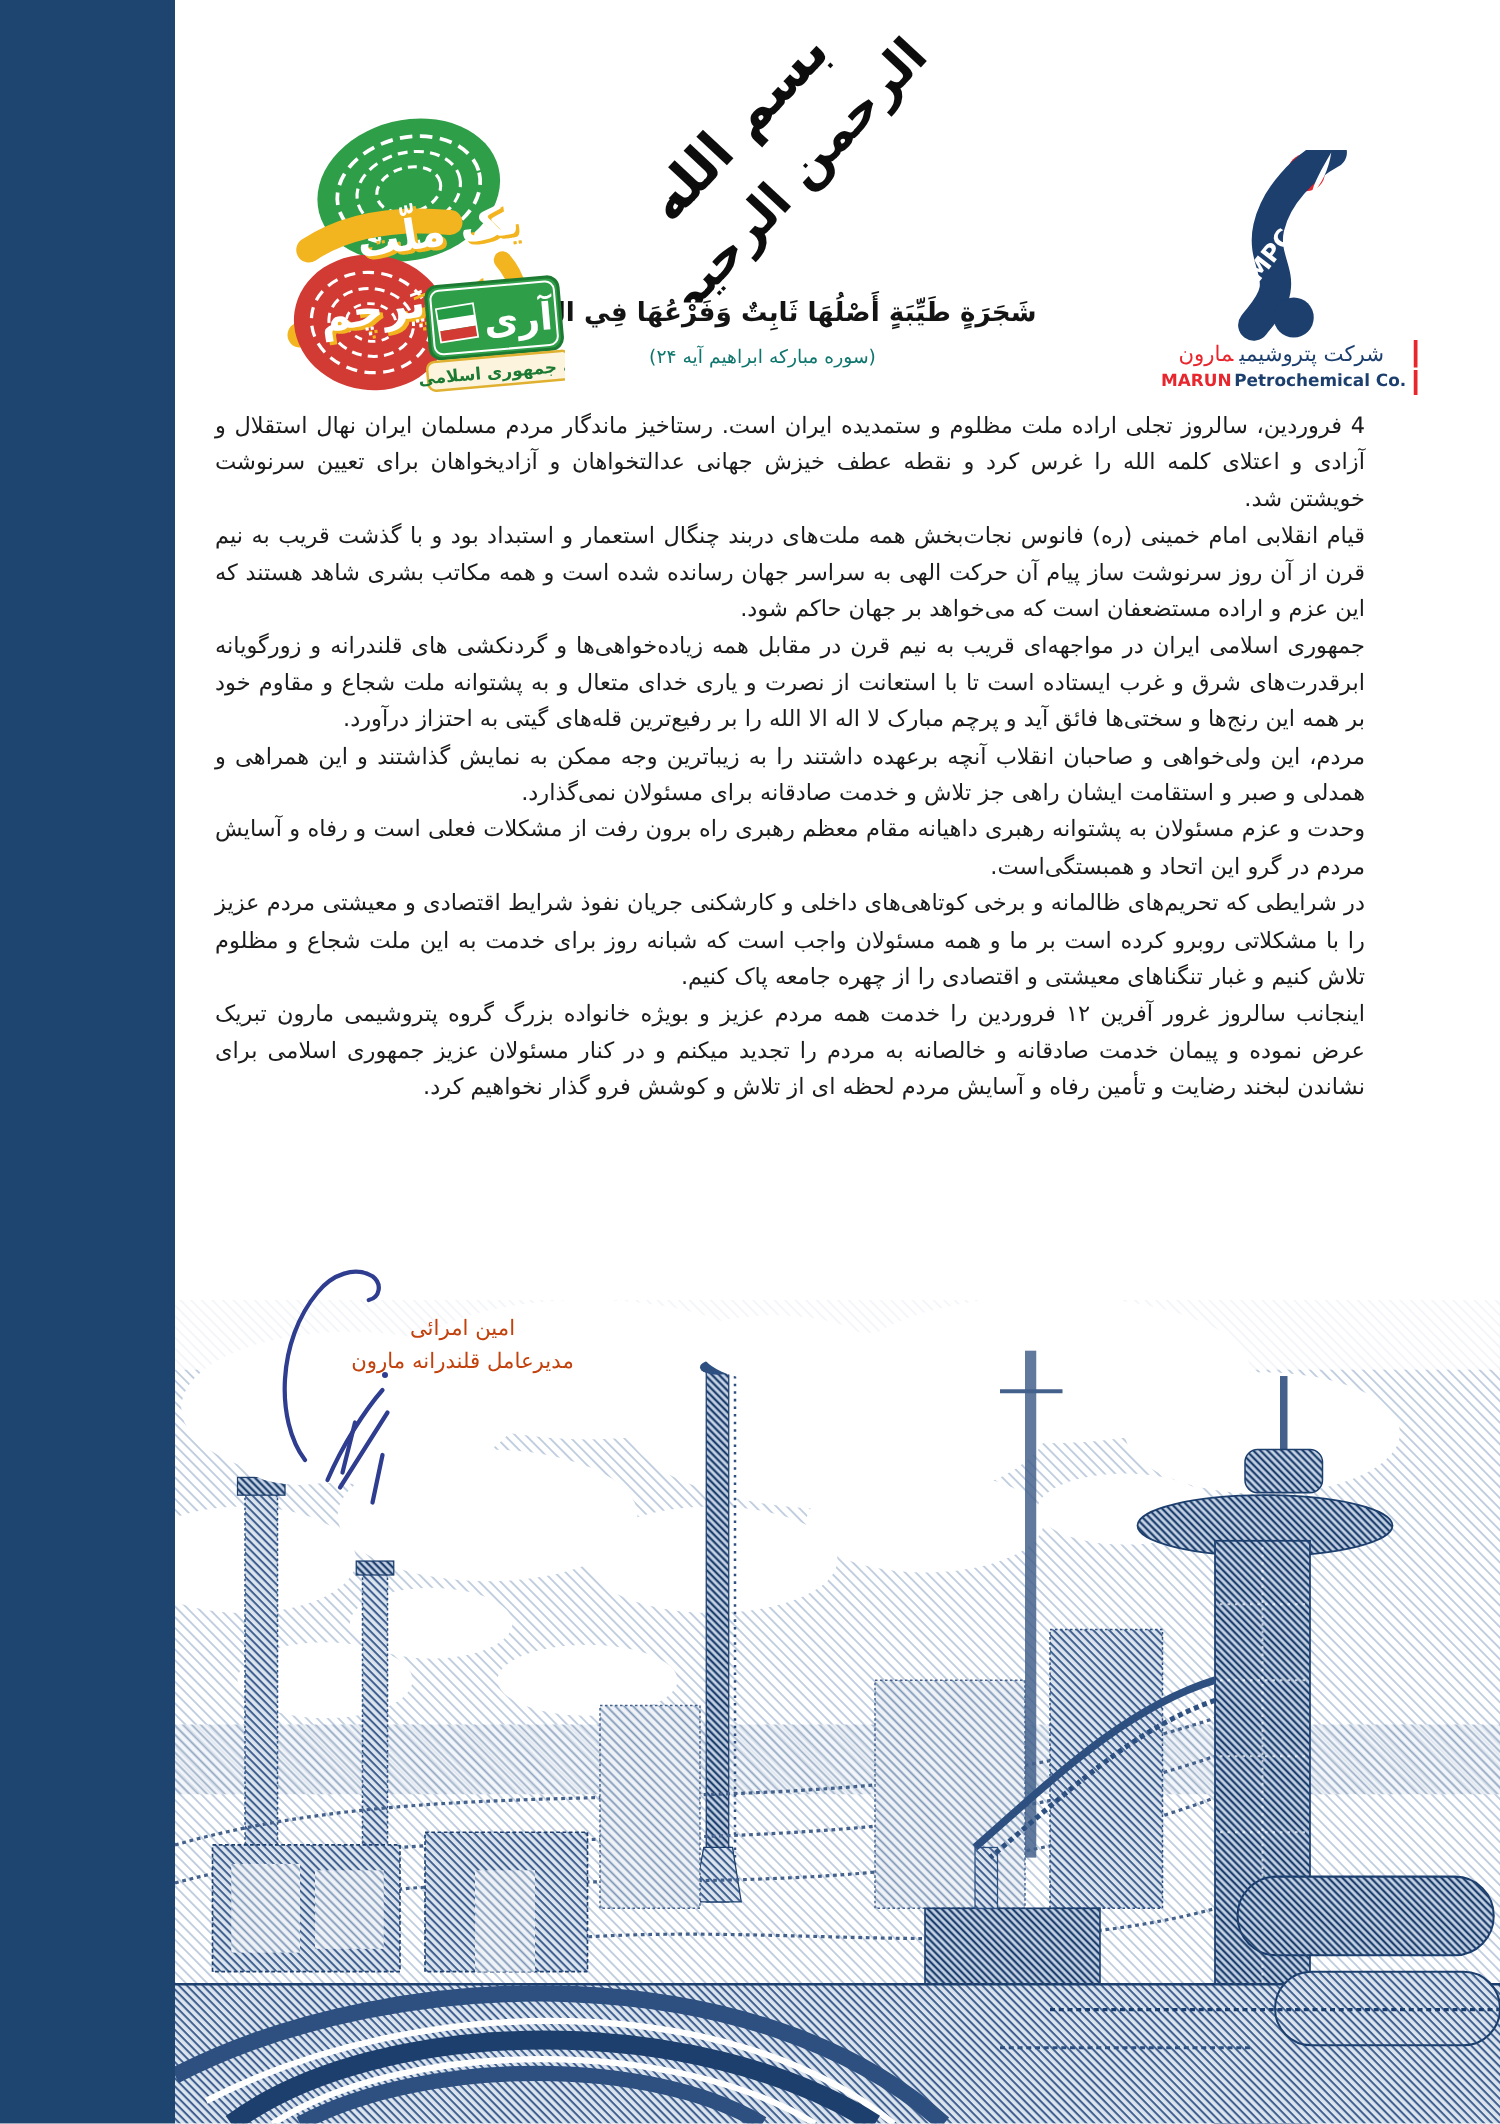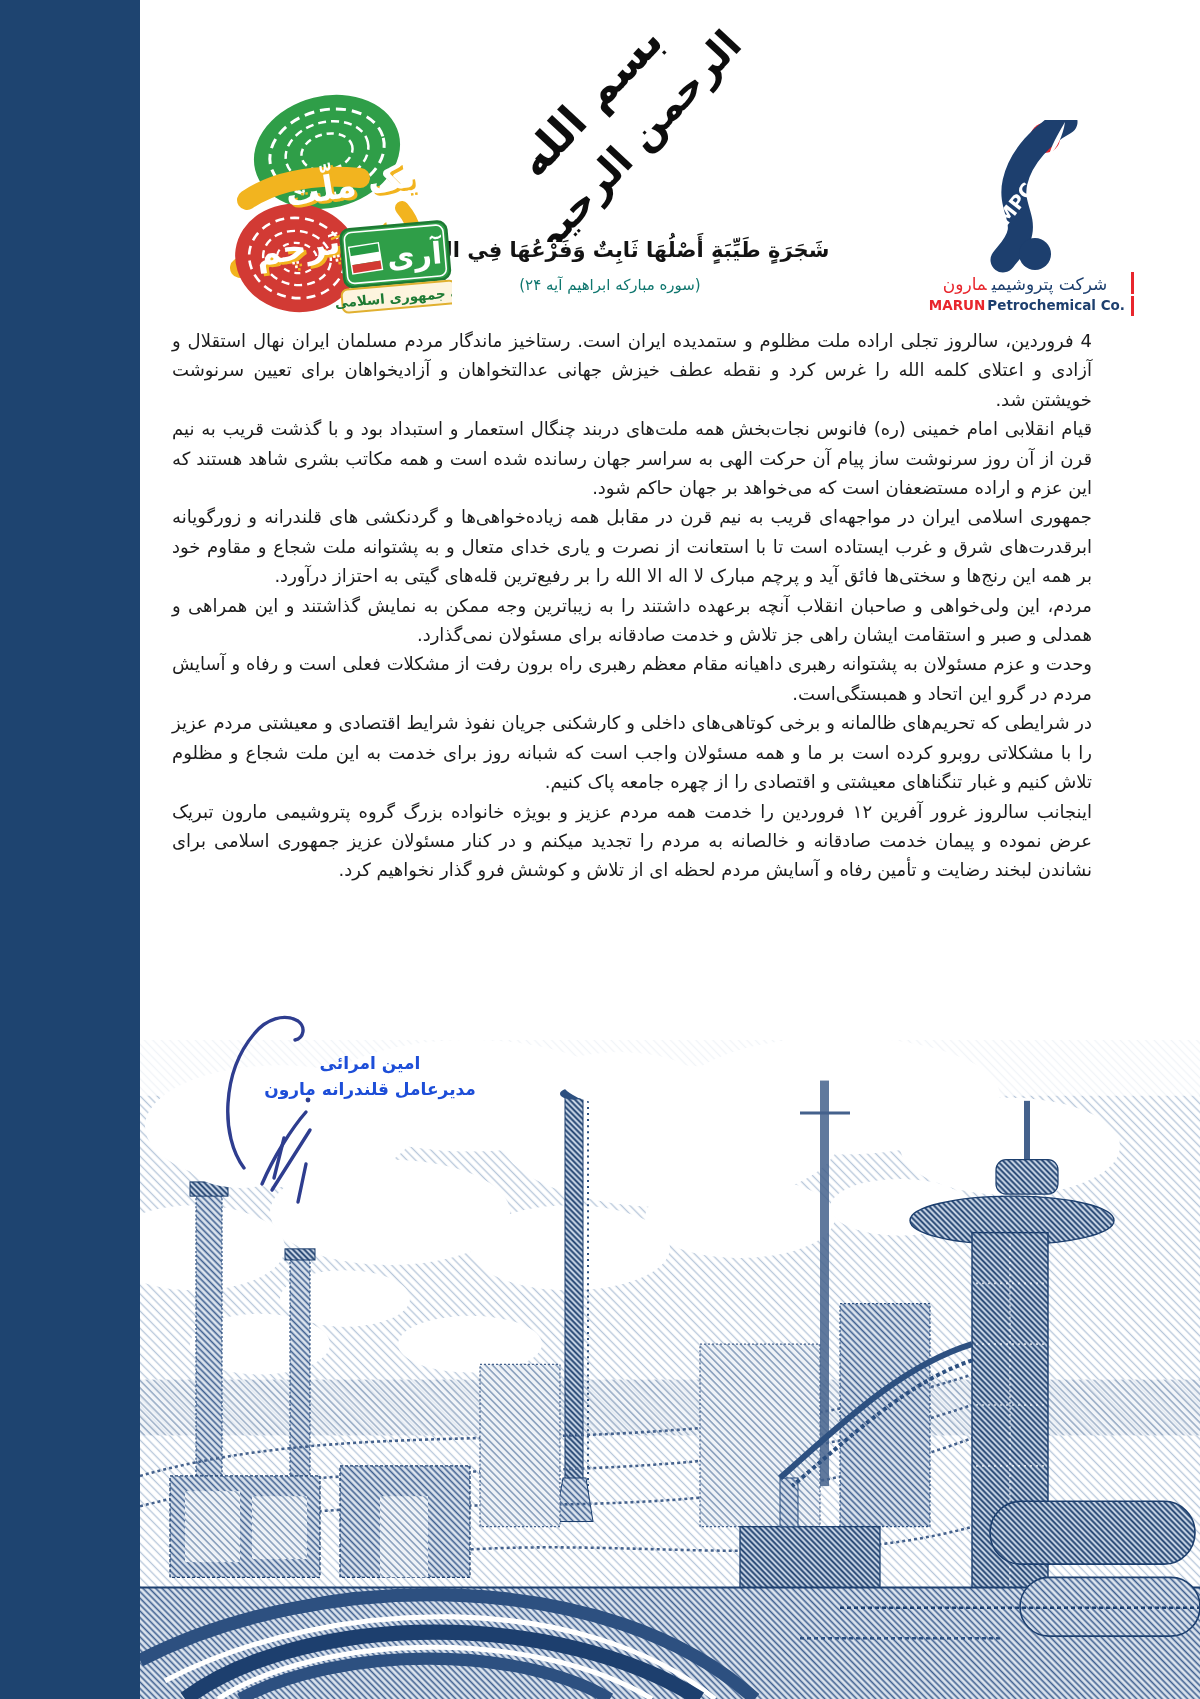--- a/index.html
+++ b/index.html
@@ -29,21 +29,21 @@
 
   .emblem{position:absolute;left:192px;top:80px;width:260px;height:240px;z-index:5;}
 
   
   .letter{position:absolute;left:172px;top:326px;width:920px;z-index:5;
           direction:rtl;text-align:justify;font-size:18px;line-height:29.4px;color:#1c1c1c;}
   .letter p{margin:0;}
 
   
   .sig-text{position:absolute;left:263px;top:1050px;width:214px;text-align:center;direction:rtl;
-            font-size:17px;font-weight:bold;color:#1d4ed8;line-height:26px;z-index:20;}
+            font-size:17px;font-weight:normal;color:#c2410c;line-height:26px;z-index:20;}
   .sig-scribble{position:absolute;left:212px;top:1006px;width:145px;height:205px;z-index:21;}
 
   
   .factory{position:absolute;left:140px;top:1040px;width:1060px;height:659px;z-index:1;}
 
   svg text.ar{font-family:"DejaVu Sans",sans-serif;}
 </style>
 </head>
 <body>
 

